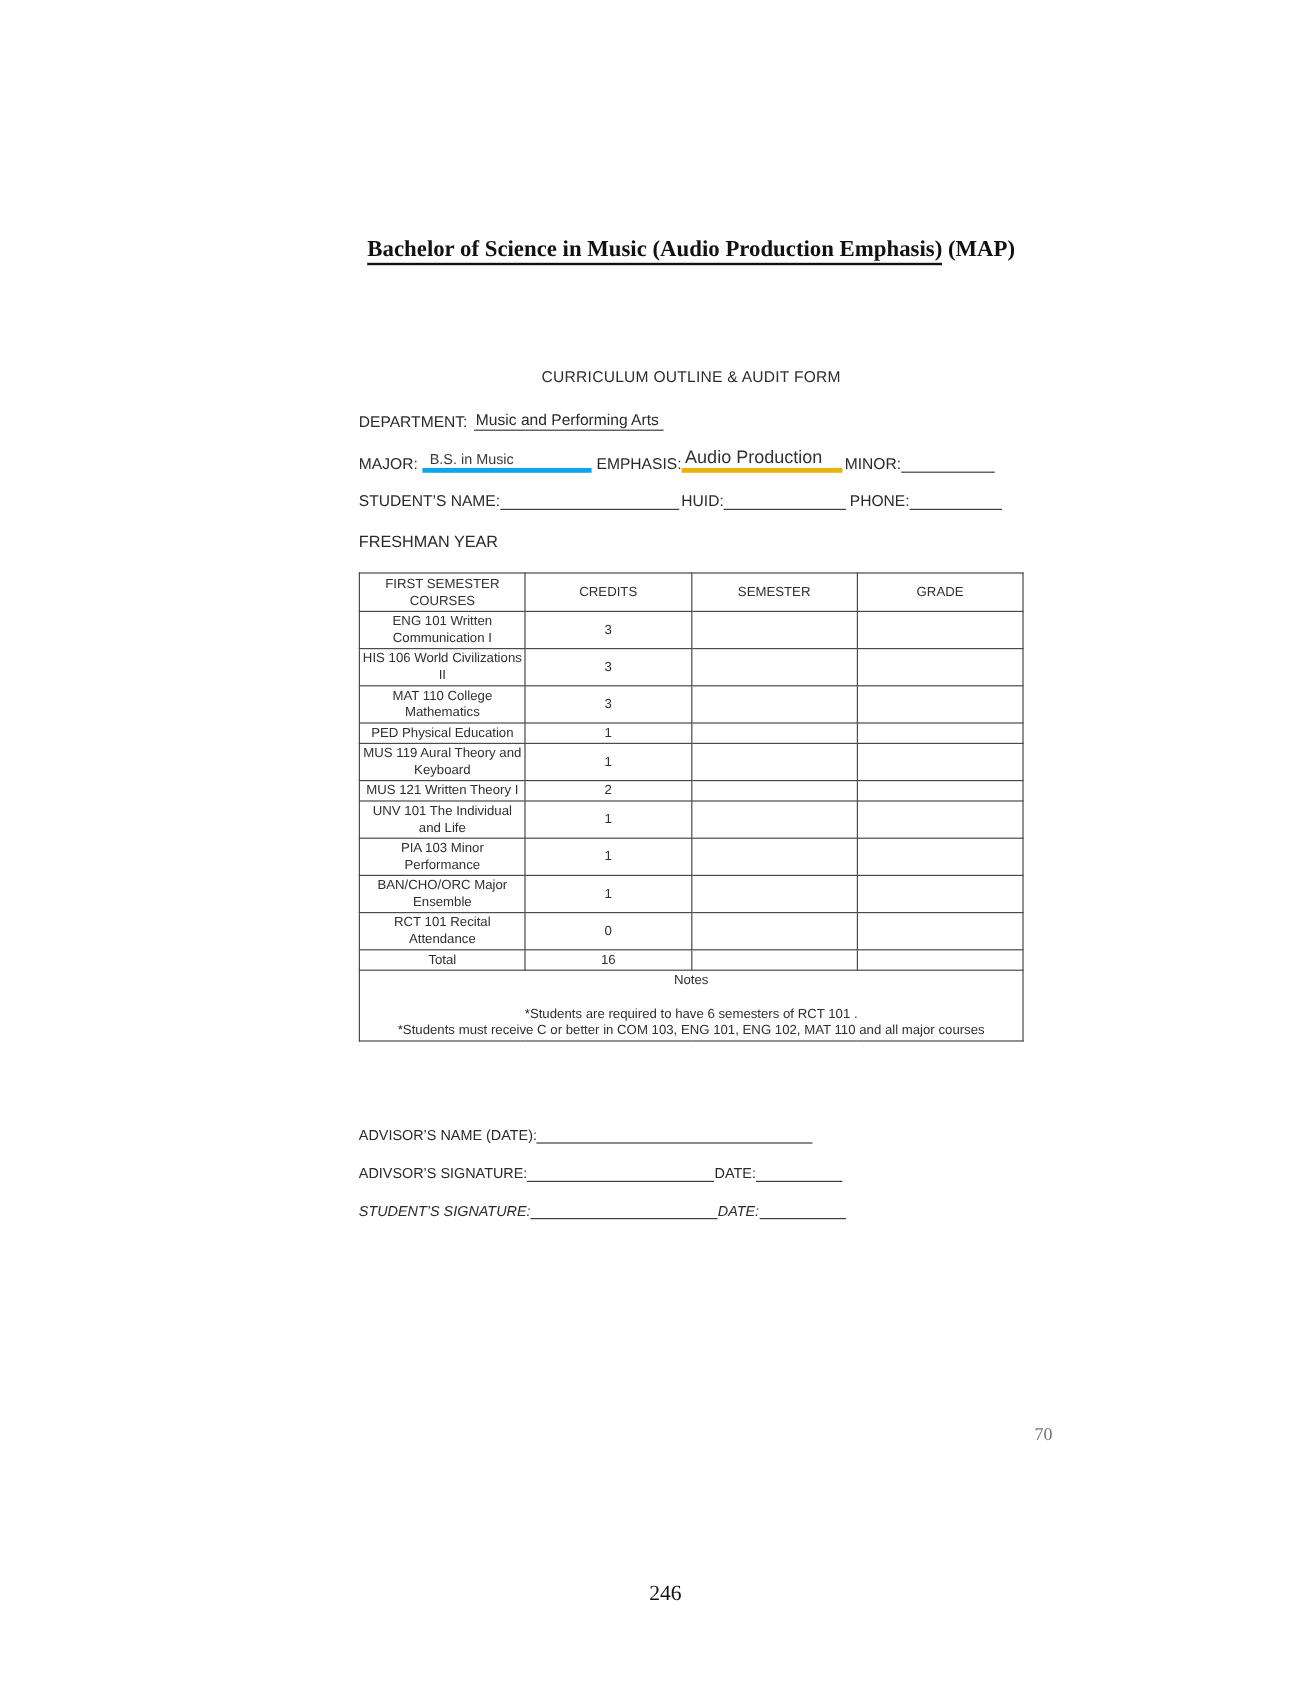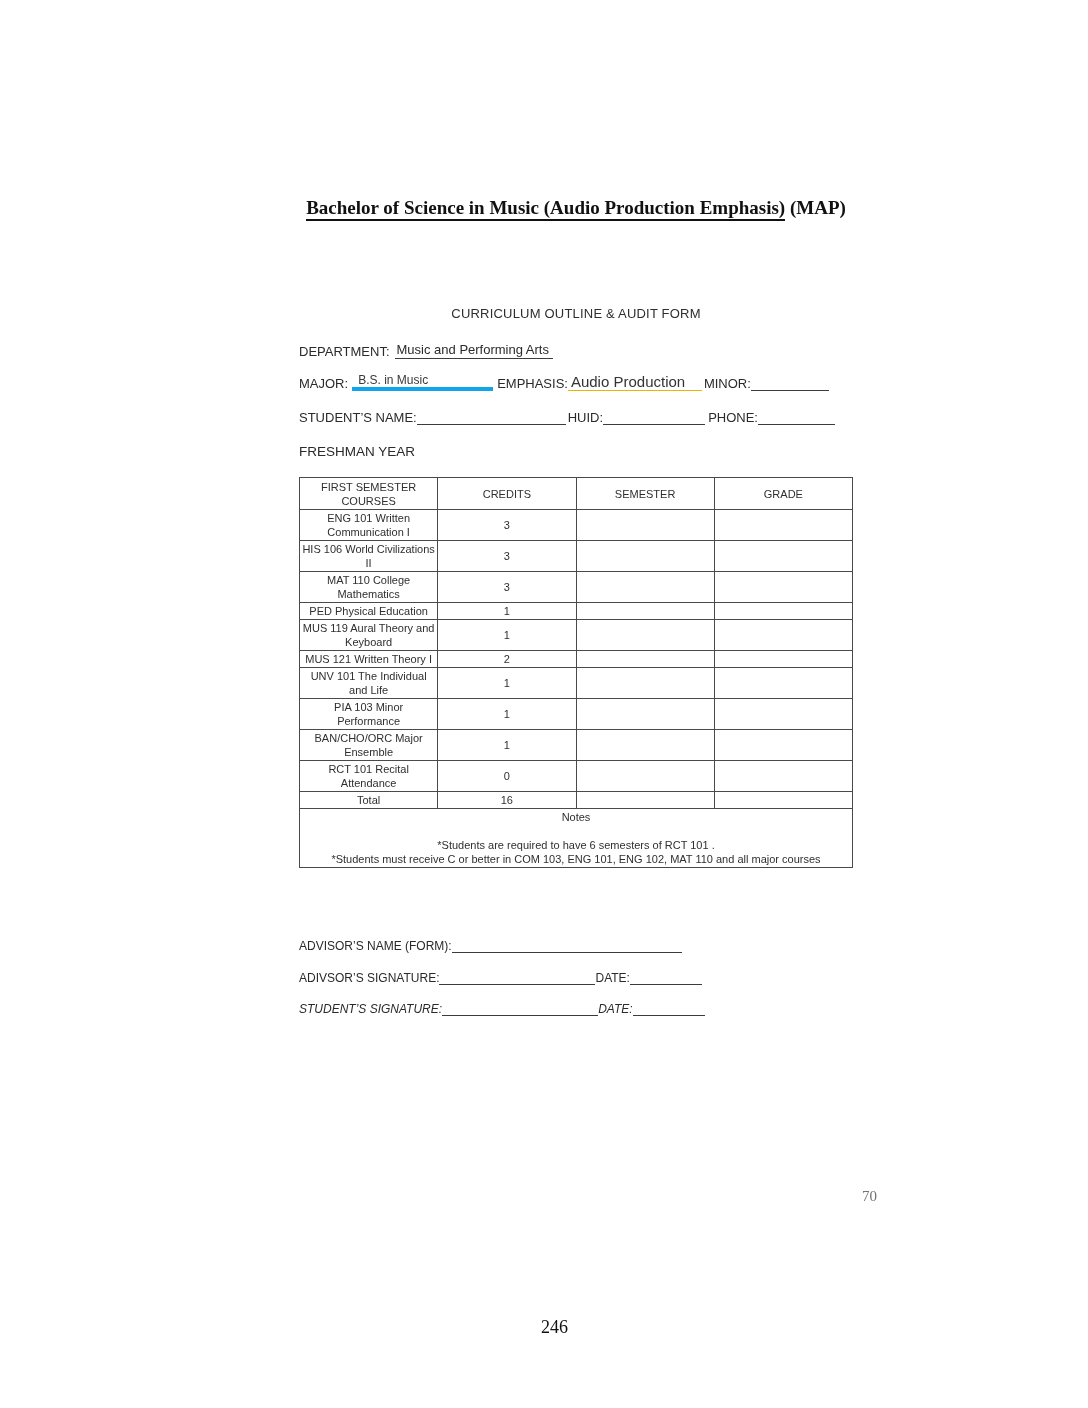--- a/index.html
+++ b/index.html
@@ -35,21 +35,21 @@
   .dept-line{top:342px;left:0;}
   .dept-line .val-under{margin-left:5px;padding:0 4px 1px 2px;}
 
   .major-line{top:373px;left:0;width:554px;}
   .major-value{
     display:inline-block;border-bottom:4px solid #0ea5e9;
     width:135px;margin-left:4px;
     font-size:12px;color:#3a3a3a;padding-left:6px;white-space:nowrap;
   }
   .emphasis-value{
-    display:inline-block;border-bottom:1px solid #eab308;
+    display:inline-block;border-bottom:4px solid #eab308;
     width:131px;font-size:15px;color:#333;padding-left:3px;white-space:nowrap;
   }
   .minor-blank{width:78px;}
 
   .student-line{top:410px;left:0;width:554px;}
   .name-blank{width:149px;}
   .huid-blank{width:102px;}
   .phone-blank{width:77px;}
 
   .year-heading{top:444px;left:0;font-size:13.5px;color:#2a2a2a;}
@@ -219,21 +219,21 @@
           <div>Notes</div>
           <div class="note-spacer"></div>
           <div>*Students are required to have 6 semesters of RCT 101 .</div>
           <div>*Students must receive C or better in COM 103, ENG 101, ENG 102, MAT 110 and all major courses</div>
         </td>
       </tr>
     </tbody>
       </table>
 
     <div class="abs fieldline sig-line advname-line">
-      <span class="lbl">ADVISOR’S NAME (FORM):</span>
+      <span class="lbl">ADVISOR’S NAME (DATE):</span>
       <span class="uline advname-blank"></span>
     </div>
 
     <div class="abs fieldline sig-line advsig-line">
       <span class="lbl">ADIVSOR’S SIGNATURE:</span>
       <span class="uline sig-blank"></span>
       <span class="lbl">DATE:</span>
       <span class="uline date-blank"></span>
     </div>
 

